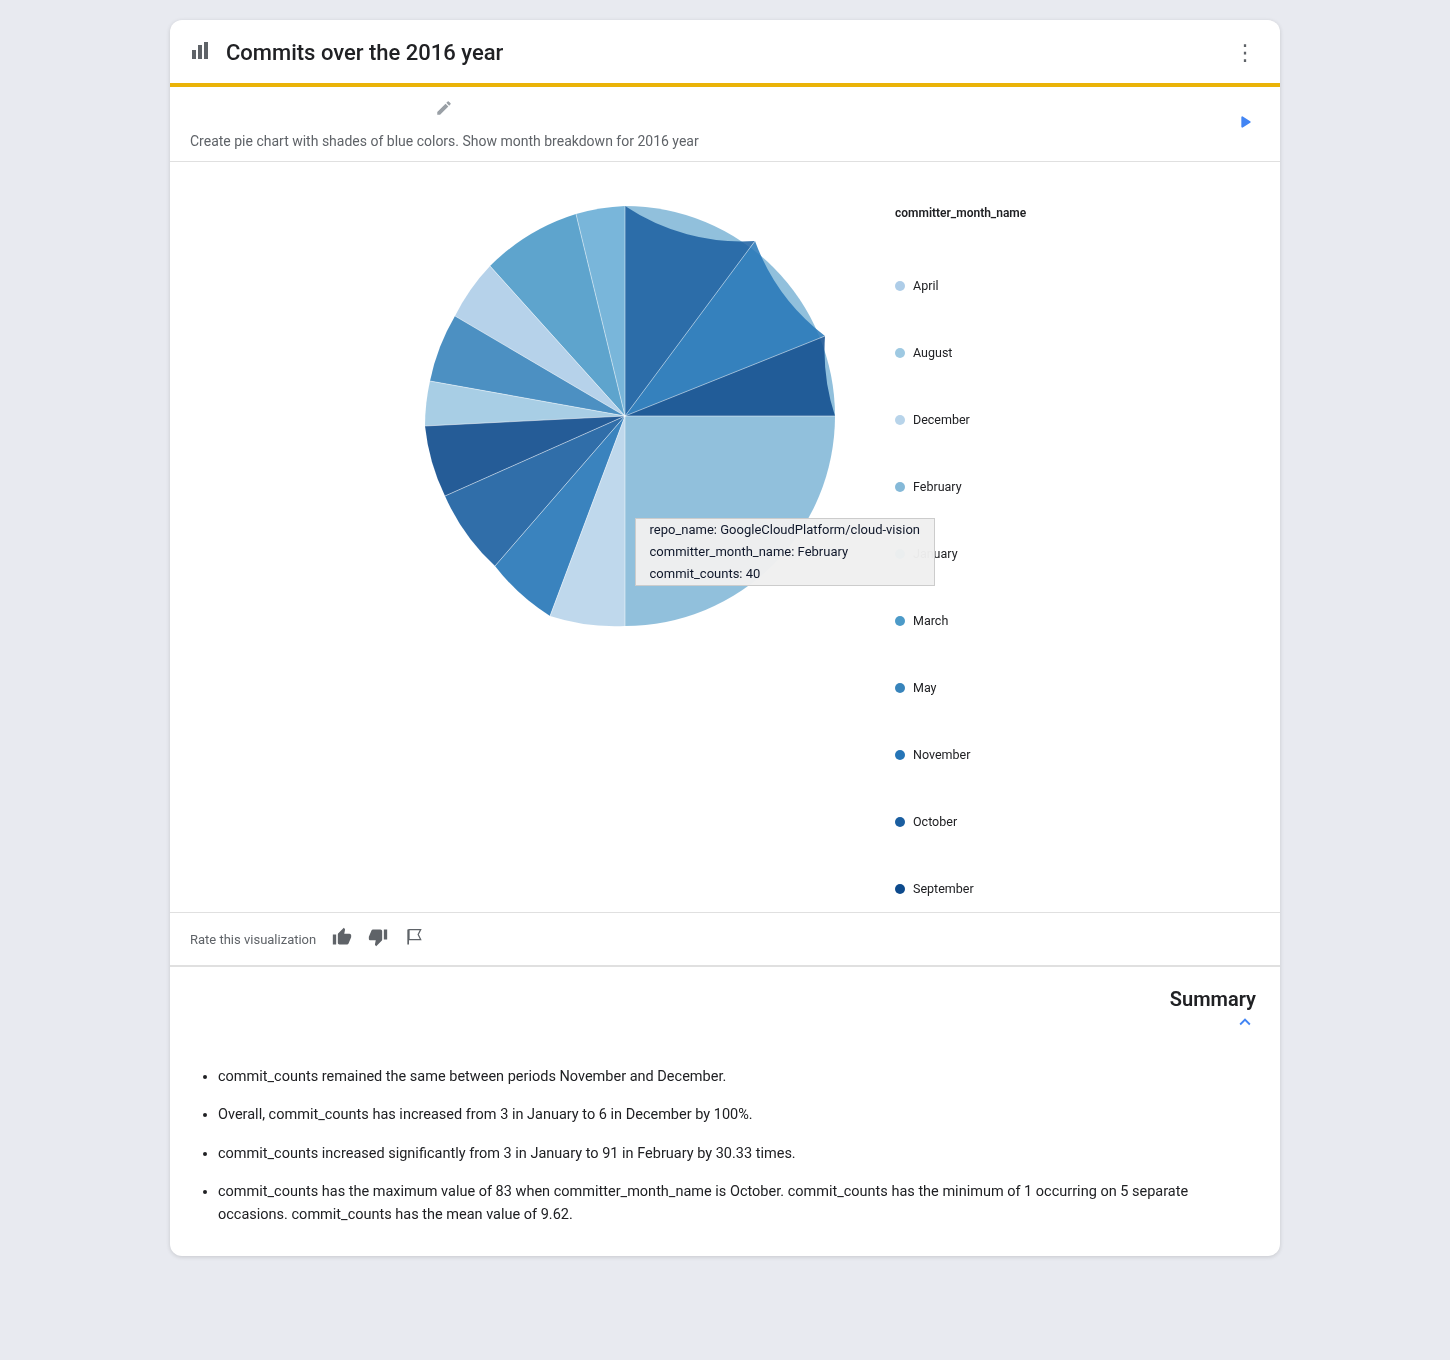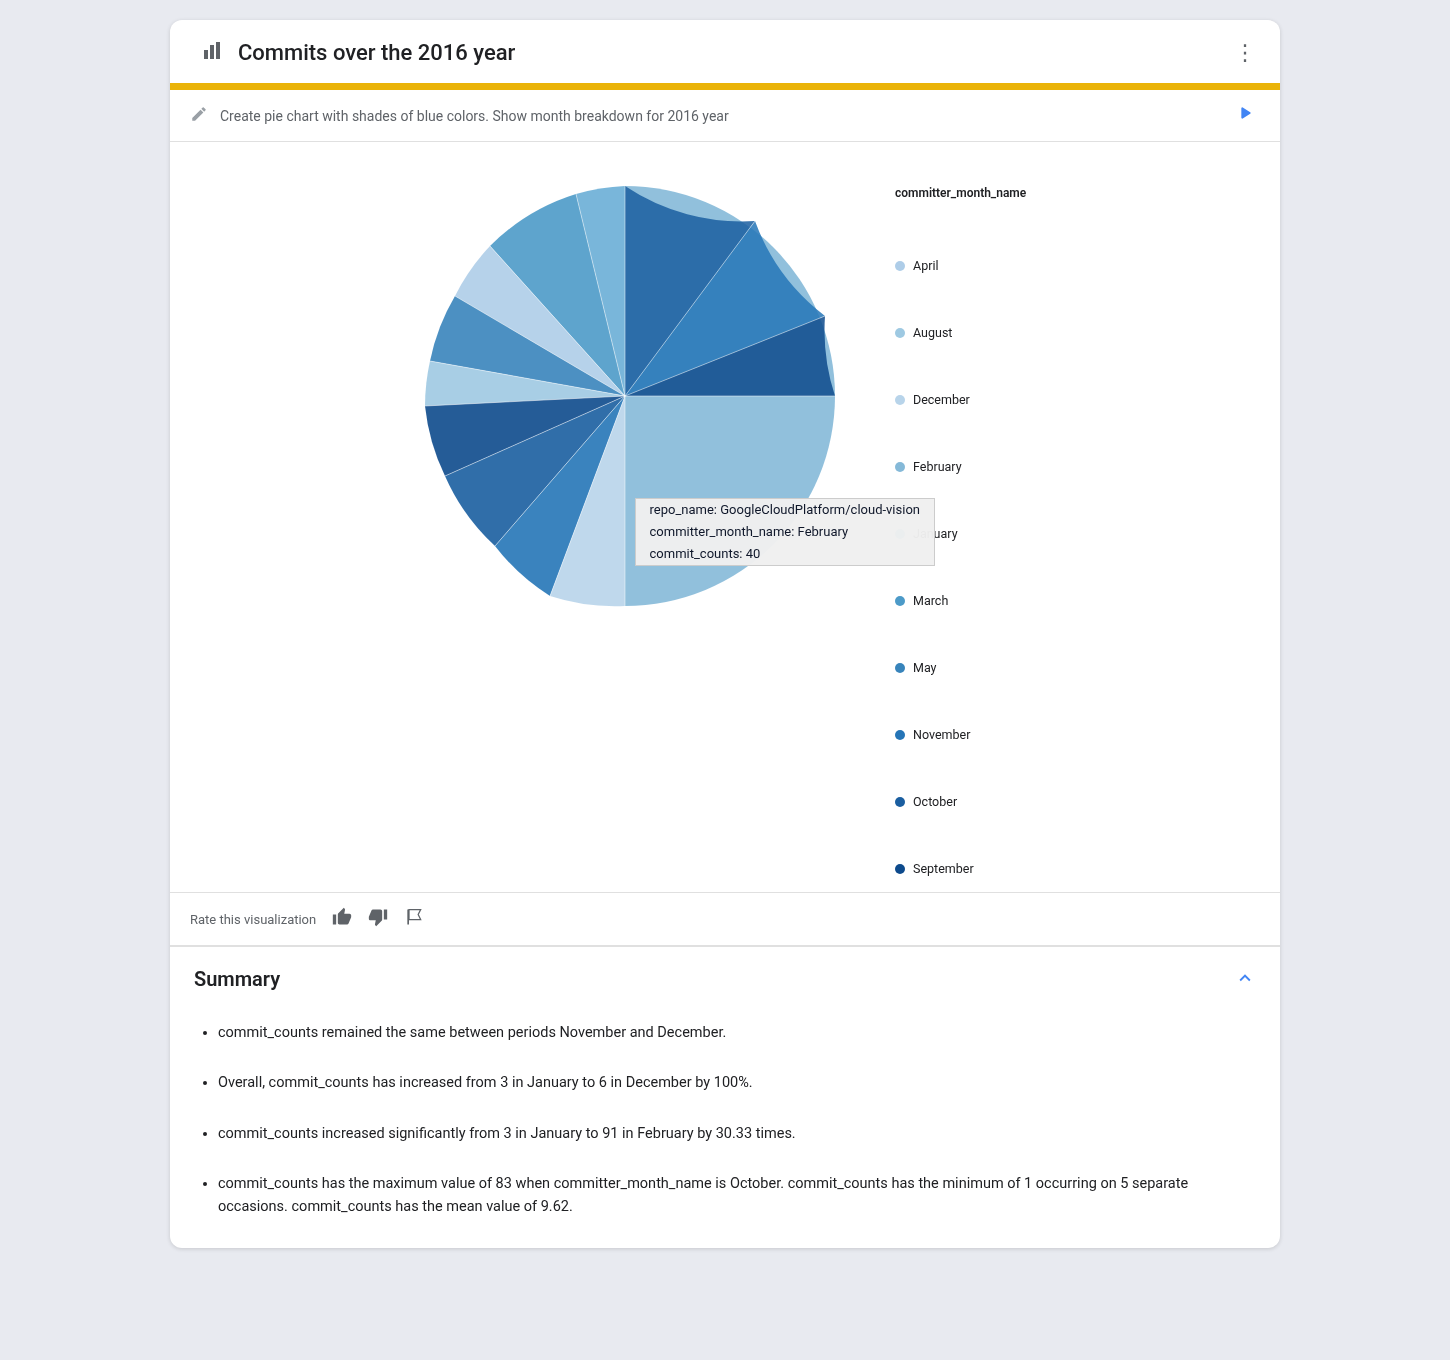--- a/index.html
+++ b/index.html
@@ -16,22 +16,22 @@
       background: #fff;
       border-radius: 12px;
       box-shadow: 0 1px 4px rgba(0,0,0,0.15);
       width: 1110px;
       overflow: hidden;
     }
     .header {
       display: flex;
       align-items: center;
       justify-content: space-between;
-      padding: 18px 24px 16px 32px;
-      border-bottom: 7px solid #eab308;
+      padding: 18px 24px 16px 20px;
+      border-bottom: 4px solid #eab308;
     }
     .header-left {
       display: flex;
       align-items: center;
       gap: 12px;
     }
     .bar-chart-icon {
       color: #5f6368;
       font-size: 22px;
     }
@@ -50,20 +50,21 @@
       align-items: center;
       justify-content: space-between;
       padding: 12px 24px 12px 20px;
       border-bottom: 1px solid #e0e0e0;
       background: #fff;
     }
     .prompt-left {
       display: flex;
       align-items: center;
       gap: 12px;
+      flex-direction: column;
     }
     .edit-icon {
       color: #9aa0a6;
       font-size: 18px;
     }
     .prompt-text {
       font-size: 14px;
       color: #5f6368;
     }
     .send-icon {
@@ -155,43 +156,44 @@
       font-size: 18px;
       color: #5f6368;
       cursor: pointer;
     }
     .summary-section {
       border-top: 2px solid #e0e0e0;
       padding: 0;
     }
     .summary-header {
       display: flex;
-      align-items: flex-start;
+      align-items: flex-end;
       justify-content: space-between;
       padding: 20px 24px 18px 24px;
       cursor: pointer;
+      flex-direction: column;
     }
     .summary-title {
       font-size: 20px;
       font-weight: 600;
       color: #202124;
     }
     .chevron-icon {
       color: #5f6368;
       font-size: 20px;
     }
     .summary-body {
       padding: 10px 24px 30px 24px;
     }
     .summary-list {
       list-style: disc;
       padding-left: 24px;
       display: flex;
       flex-direction: column;
-      gap: 28px;
+      gap: 16px;
     }
     .summary-list li {
       font-size: 14.5px;
       color: #202124;
       line-height: 1.55;
     }
   </style>
 </head>
 <body>
 

